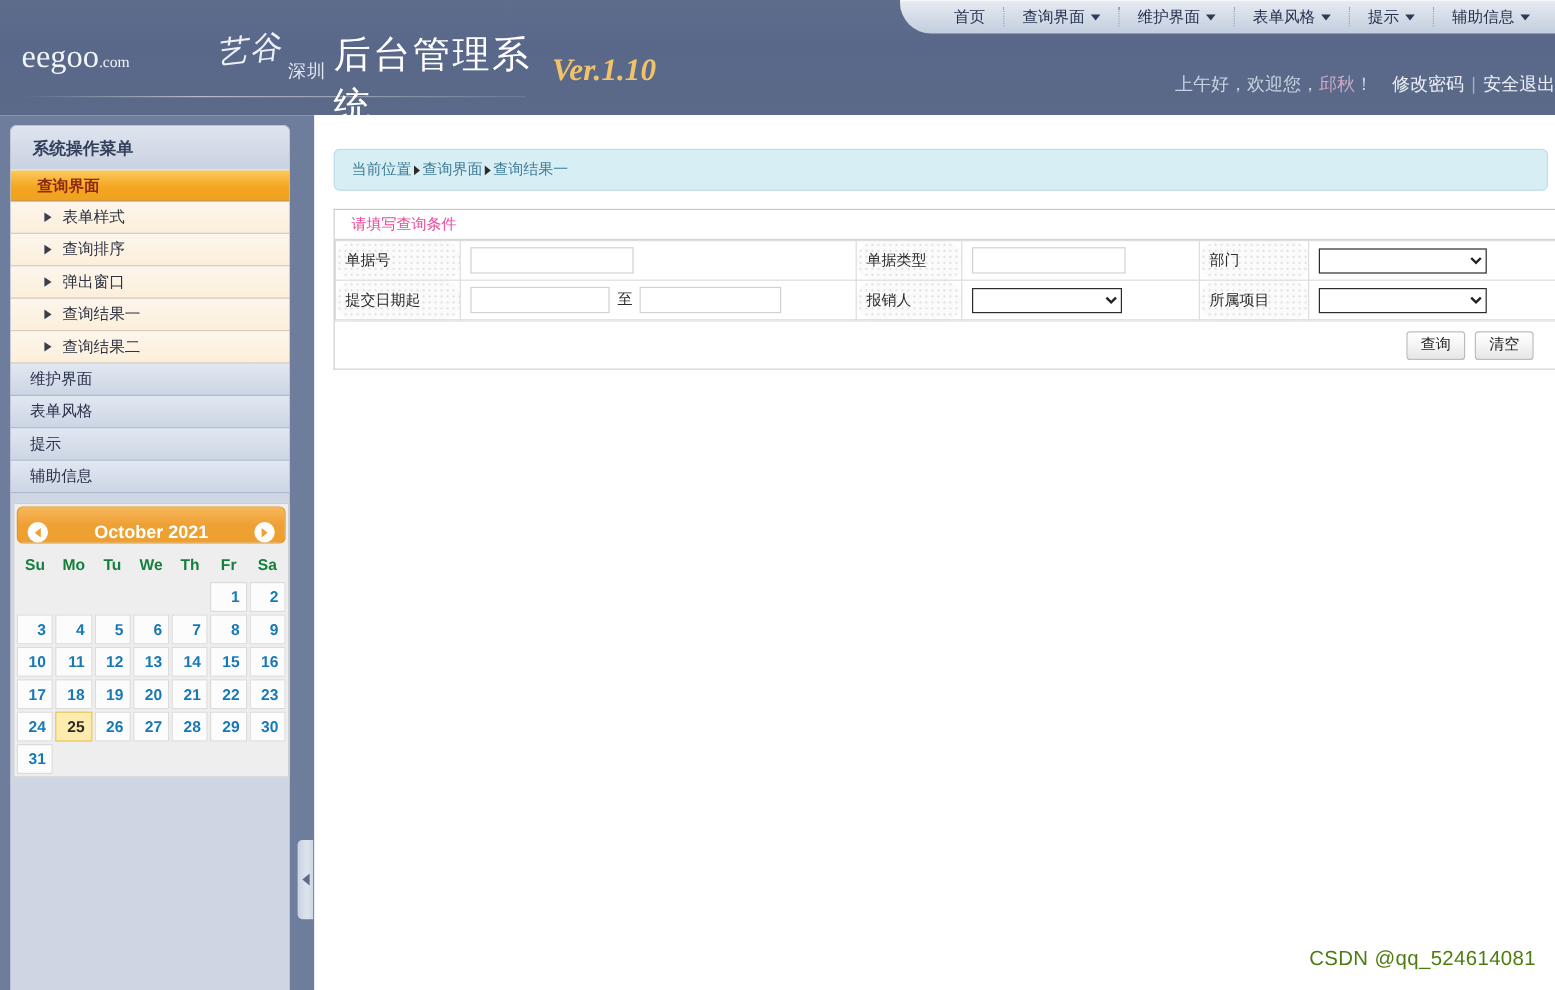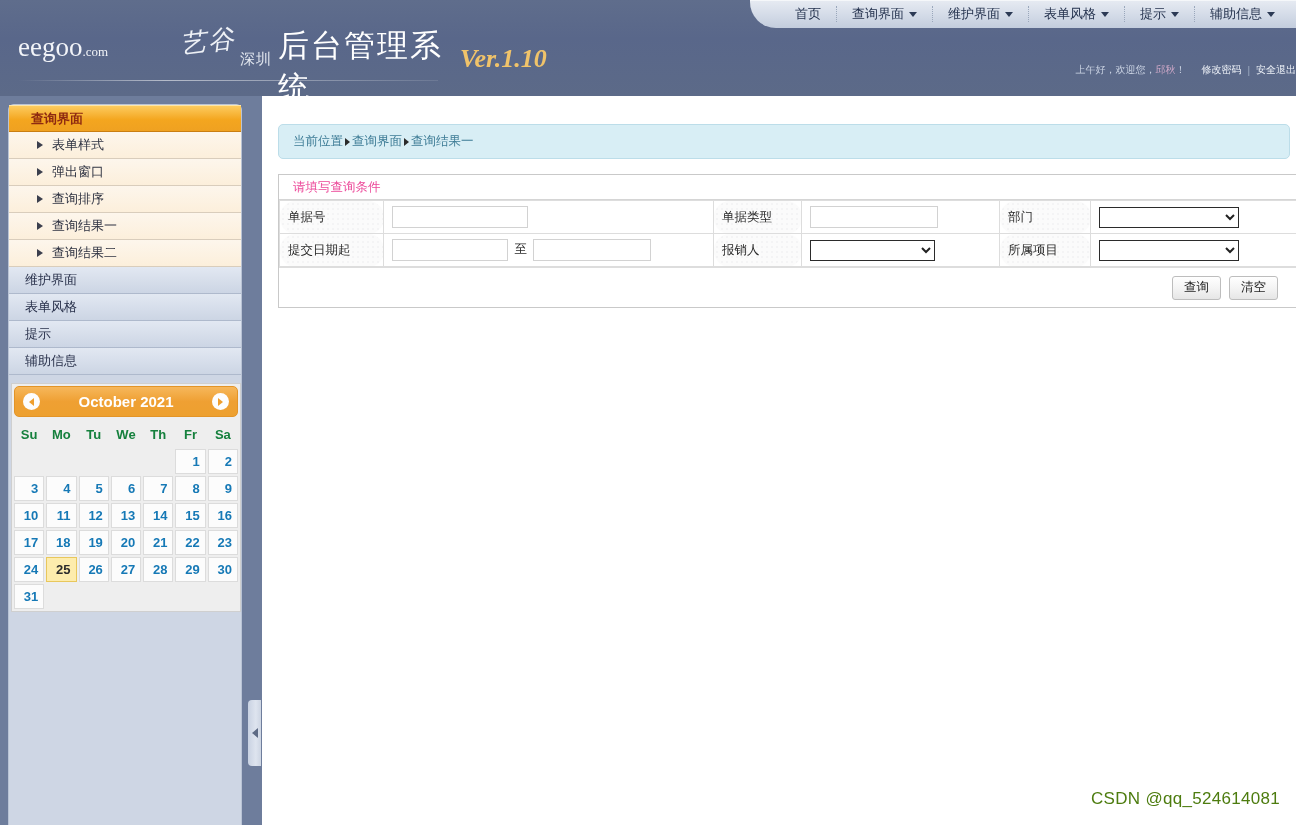--- a/index.html
+++ b/index.html
@@ -83,21 +83,21 @@
   .caret-down {
     width: 0; height: 0;
     border-left: 4px solid transparent; border-right: 4px solid transparent;
     border-top: 5px solid #2c3a55;
   }
 
   
   .welcome {
     position: absolute; right: 0px; top: 60px; height: 20px;
     display: flex; align-items: center; gap: 6px;
-    color: #c9d2e2; font-size: 10px; white-space: nowrap;
+    color: #c9d2e2; font-size: 15px; white-space: nowrap;
   }
   .welcome .user { color: #cfa9c8; }
   .welcome a { color: #eef2f8; text-decoration: none; cursor: pointer; }
   .welcome .vbar { color: #9fadc4; }
 
   
   .page-bg {
     position: absolute; left: 0; top: 96px; width: 1296px; height: 729px;
     background: #ffffff;
   }
@@ -143,21 +143,21 @@
     border-bottom: 1px solid #aeb9cc;
     cursor: pointer;
   }
 
   
   .cal {
     margin: 8px 2px 0 2px; width: 230px;
     background: #eeeeee; border: 1px solid #cfcfcf;
   }
   .cal-head {
-    height: 31px; margin: 2px; display: flex; align-items: center;
+    height: 31px; margin: 2px; display: flex; align-items: flex-end;
     justify-content: space-between; padding: 0 8px;
     background: linear-gradient(to bottom, #f6b75b 0%, #efa033 50%, #eda02f 100%);
     border-radius: 5px; border: 1px solid #e39427;
   }
   .cal-title {
     flex: 1; text-align: center; color: #ffffff;
     font-size: 15px; font-weight: bold;
   }
   .cal-nav {
     width: 17px; height: 17px; border-radius: 50%;
@@ -321,34 +321,35 @@
     <a style="margin-left:10px">修改密码</a>
     <span class="vbar">|</span>
     <a>安全退出</a>
   </div>
 </div>
 
 <div class="page-bg"></div>
 <div class="left-rail"></div>
 
 <div class="sidebar">
+  <div class="sb-header">系统操作菜单</div>
 
   <div class="sb-item-active">查询界面</div>
 
   <div class="sb-sub">
     <span class="sb-tri"></span>
     <span>表单样式</span>
   </div>
   <div class="sb-sub">
     <span class="sb-tri"></span>
-    <span>弹出窗口</span>
+    <span>查询排序</span>
   </div>
   <div class="sb-sub">
     <span class="sb-tri"></span>
-    <span>查询排序</span>
+    <span>弹出窗口</span>
   </div>
   <div class="sb-sub">
     <span class="sb-tri"></span>
     <span>查询结果一</span>
   </div>
   <div class="sb-sub">
     <span class="sb-tri"></span>
     <span>查询结果二</span>
   </div>
 

